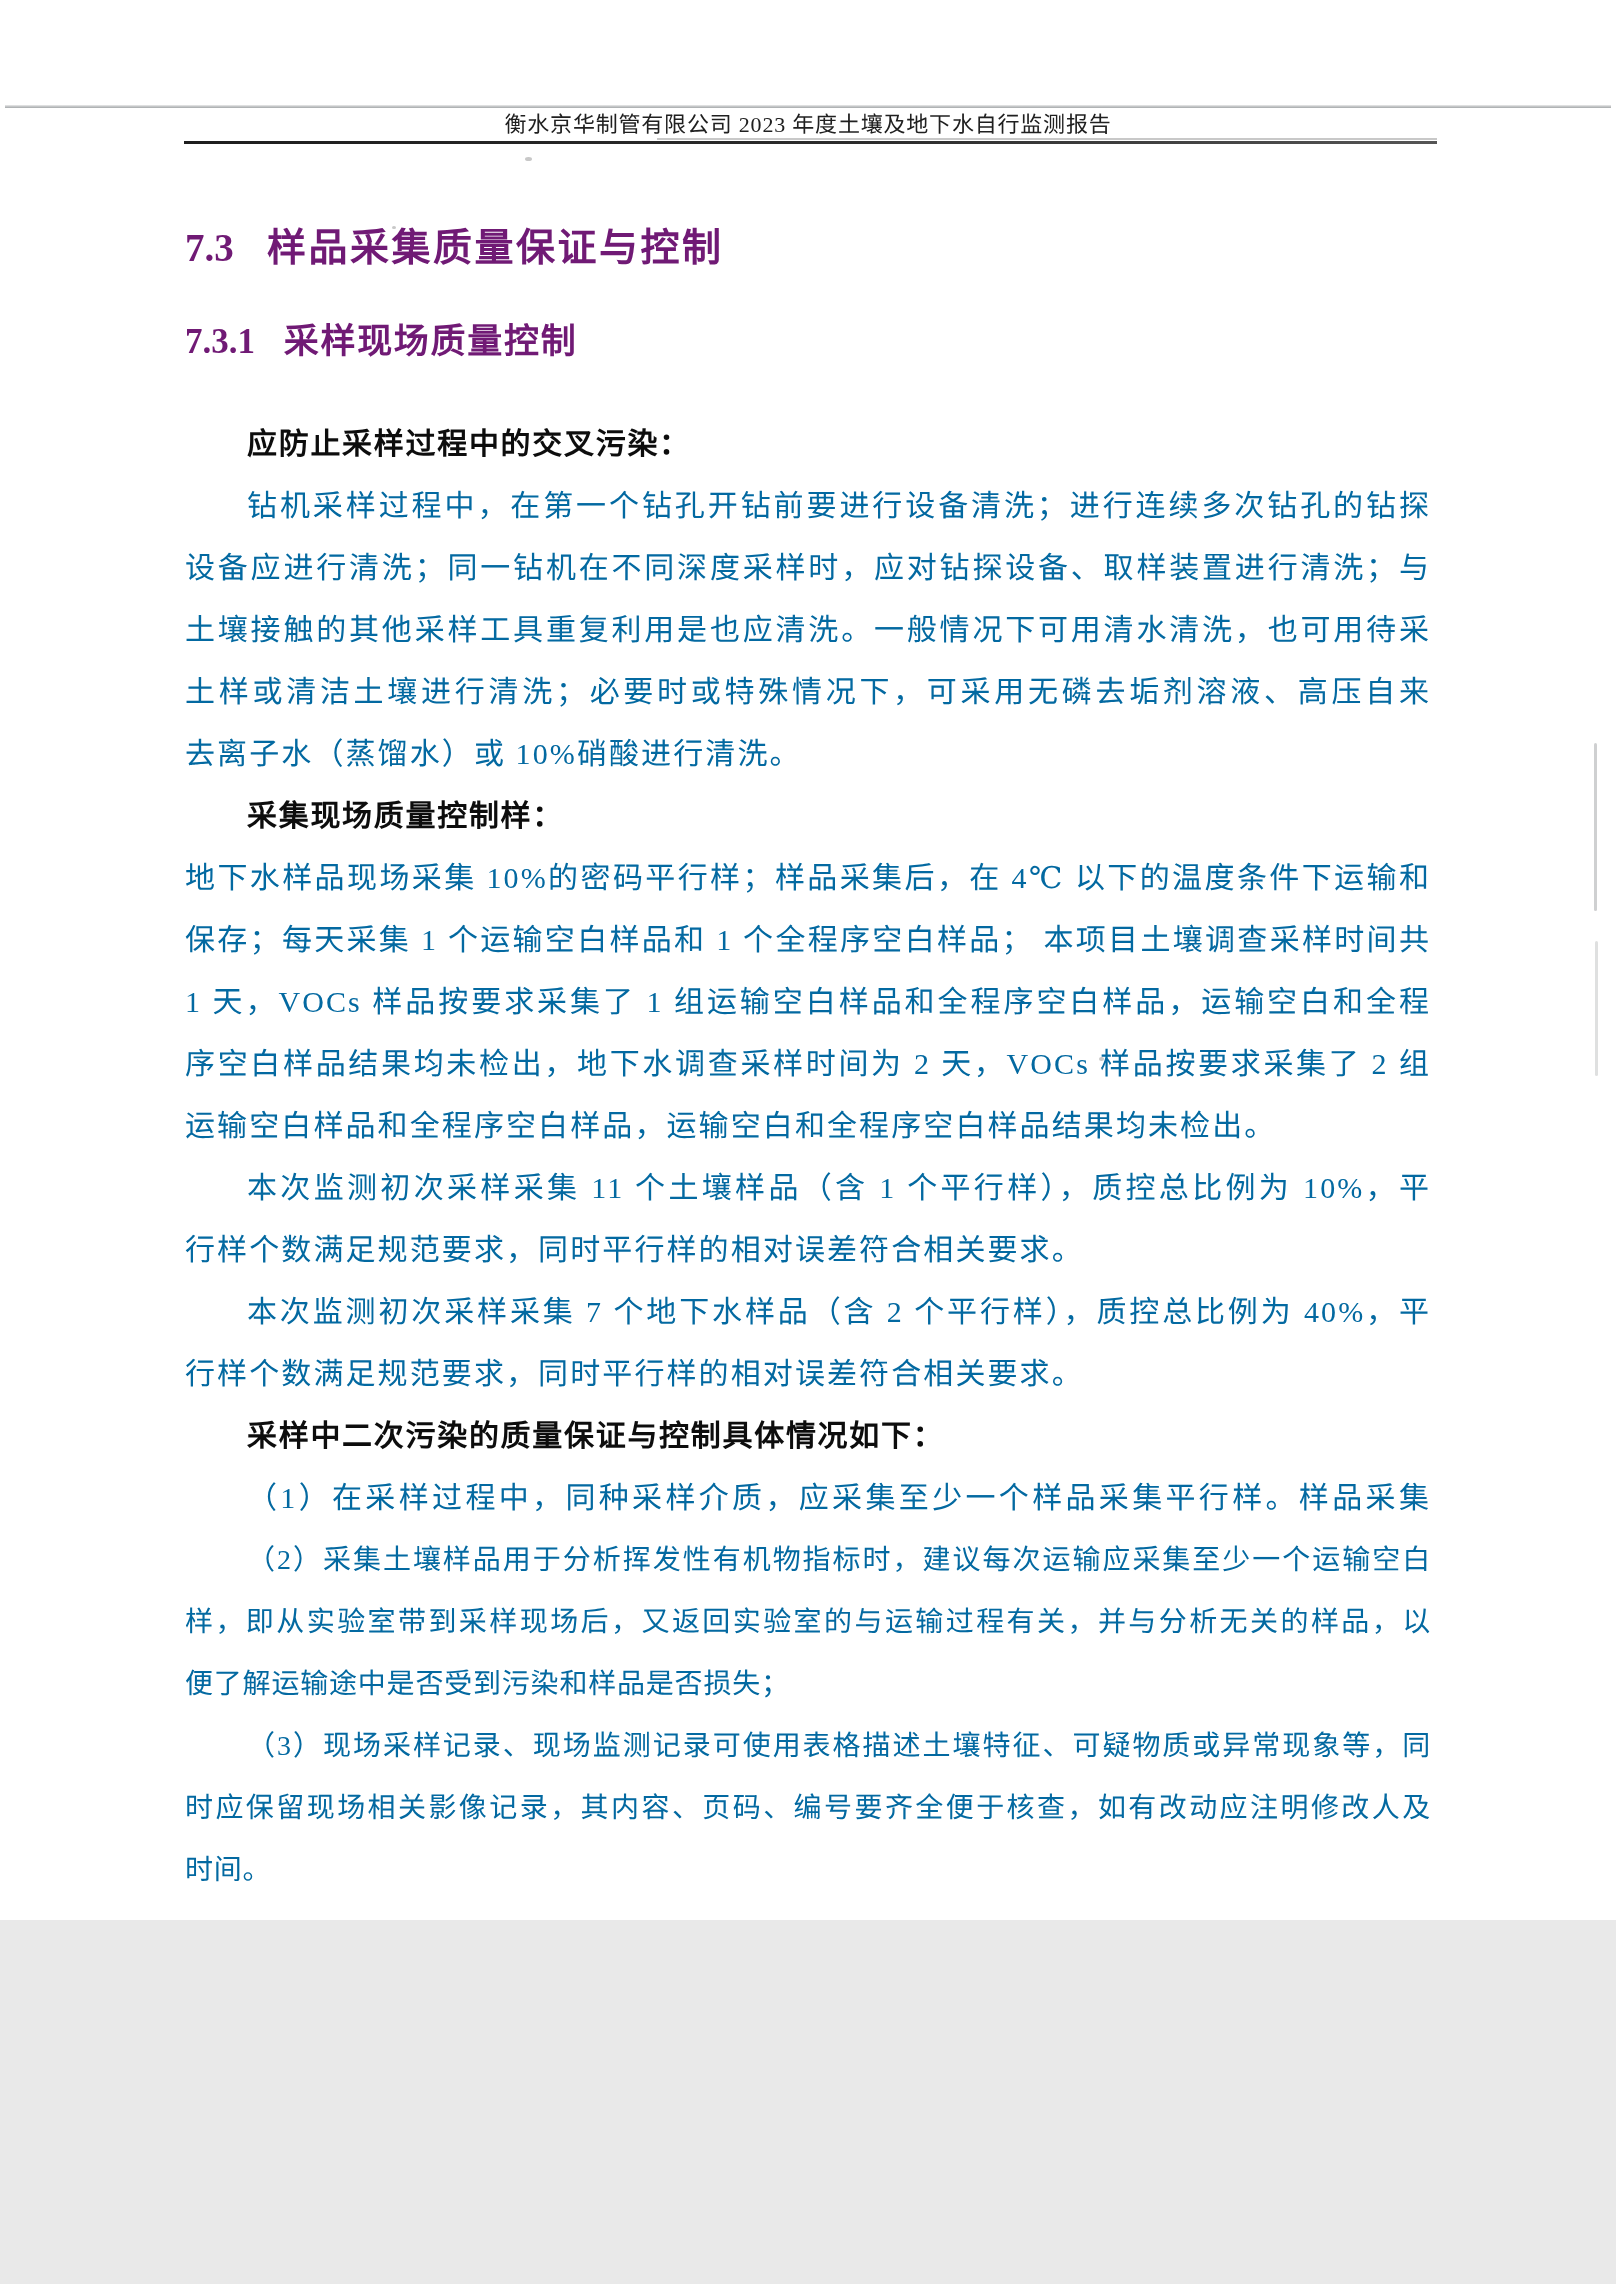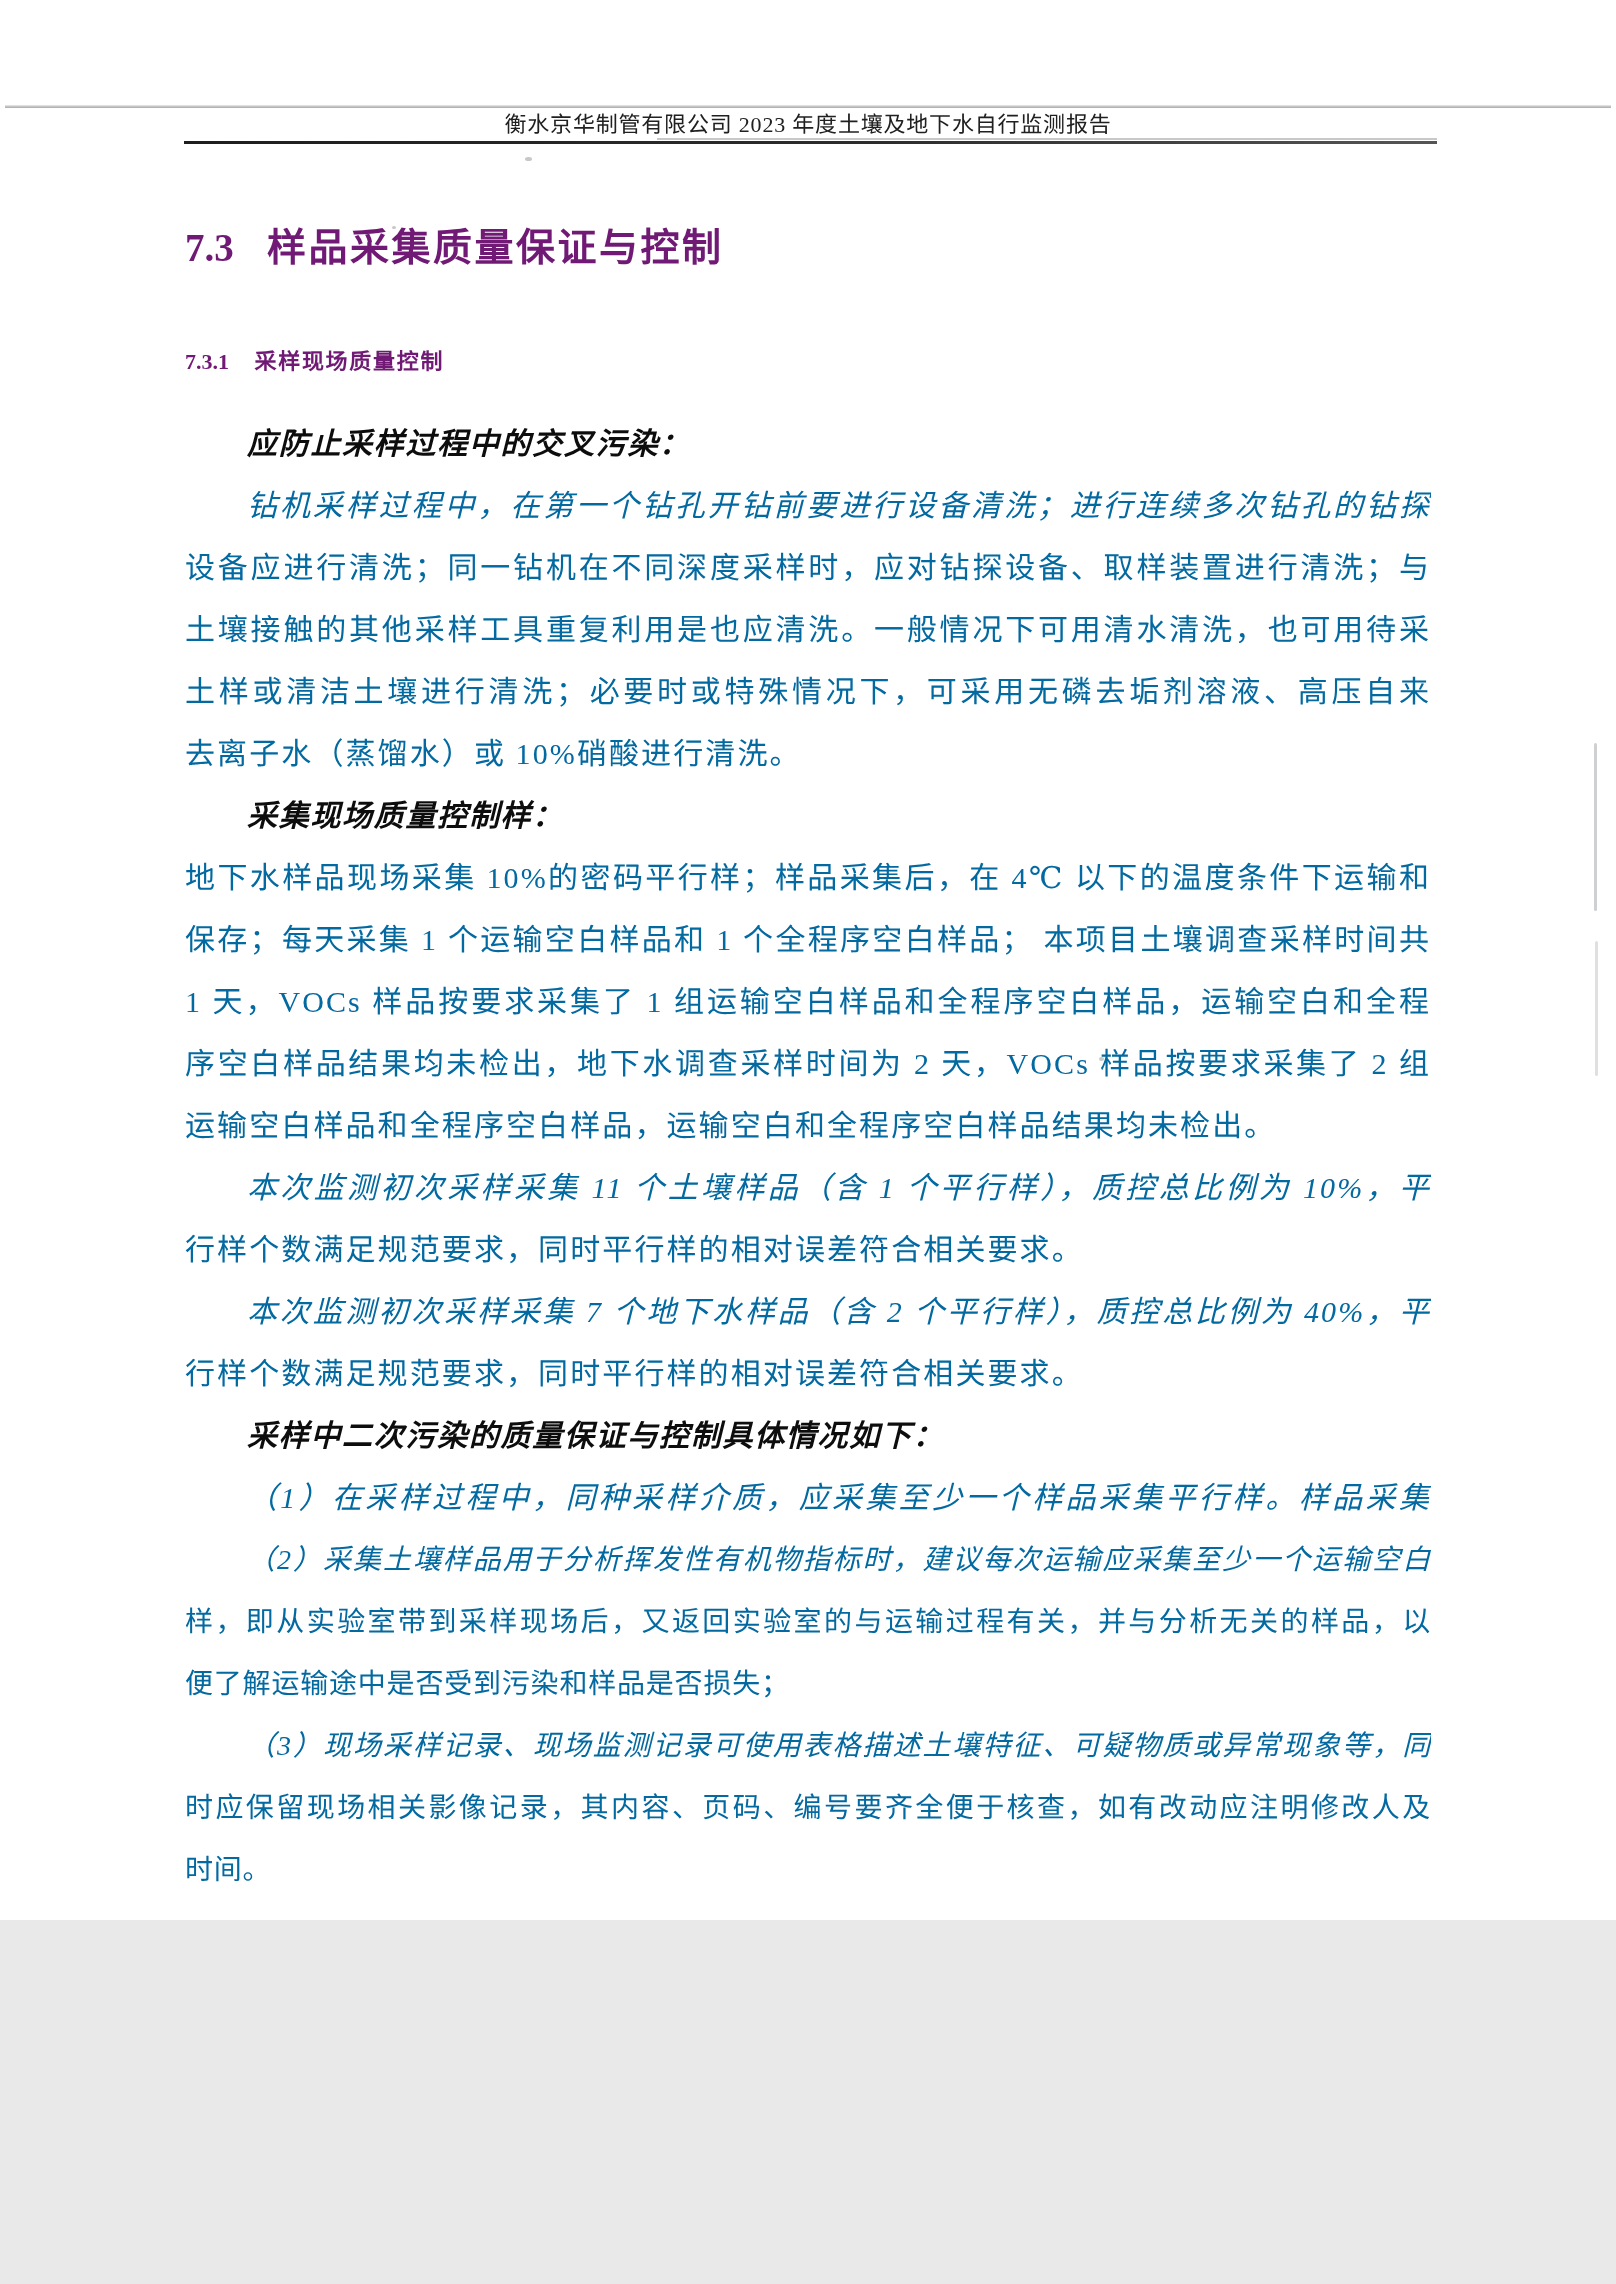--- a/index.html
+++ b/index.html
@@ -45,38 +45,38 @@
   }
   
   .heading{position:absolute;left:185px;font-weight:700;white-space:nowrap;color:#701a75;}
   .heading .num{font-family:"Liberation Serif","DejaVu Serif",serif;}
   .heading .title{
     font-family:"Liberation Sans","DejaVu Sans",sans-serif;
     letter-spacing:2.5px;
   }
   .heading.h1{top:226px;font-size:39px;line-height:44px;}
   .heading.h1 .title{margin-left:23.6px;}
-  .heading.h2a{top:335px;font-size:22px;line-height:53px;}
+  .heading.h2a{top:321px;font-size:35px;line-height:40px;}
   .heading.h2a .title{margin-left:20px;letter-spacing:1.7px;}
   .heading.h2b{top:2078px;font-size:35px;line-height:40px;}
   .heading.h2b .title{margin-left:20px;letter-spacing:1.7px;}
   
   #body-lines{
     position:absolute;top:413px;left:185px;width:1246px;
   }
   .bline{
     height:62px;line-height:62px;
     font-size:30px;letter-spacing:2.1px;color:#0369a1;
     white-space:nowrap;
   }
   .bline.fill{
     text-align:justify;text-align-last:justify;white-space:normal;
     overflow:hidden;
   }
-  .bline.indent{margin-left:62px;font-style:italic;}
+  .bline.indent{margin-left:62px;}
   .bline.small{font-size:28px;letter-spacing:0.8px;}
   .bline.label{
     font-family:"Liberation Sans","DejaVu Sans",sans-serif;
     font-weight:700;letter-spacing:1.7px;color:#0d0d0d;
   }
   
   .page-footer{
     position:absolute;top:2202px;left:0;width:1557px;
     text-align:center;font-size:25px;color:#4c1d95;
   }

